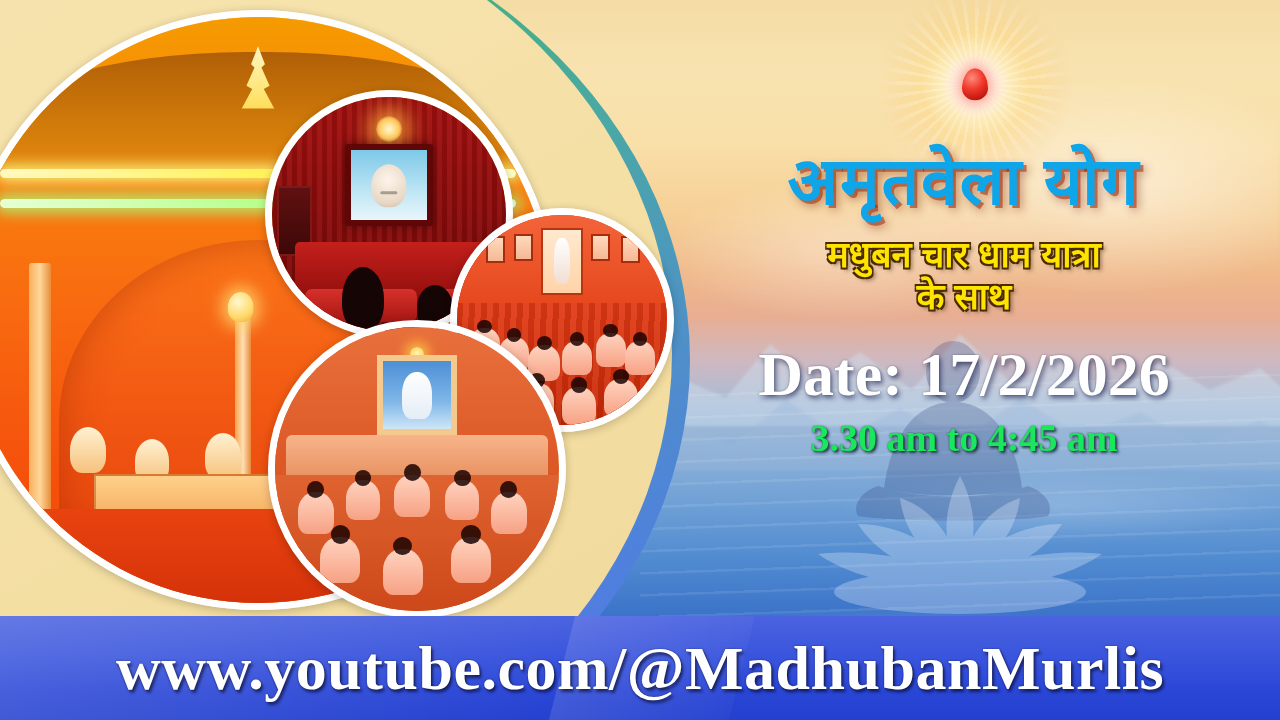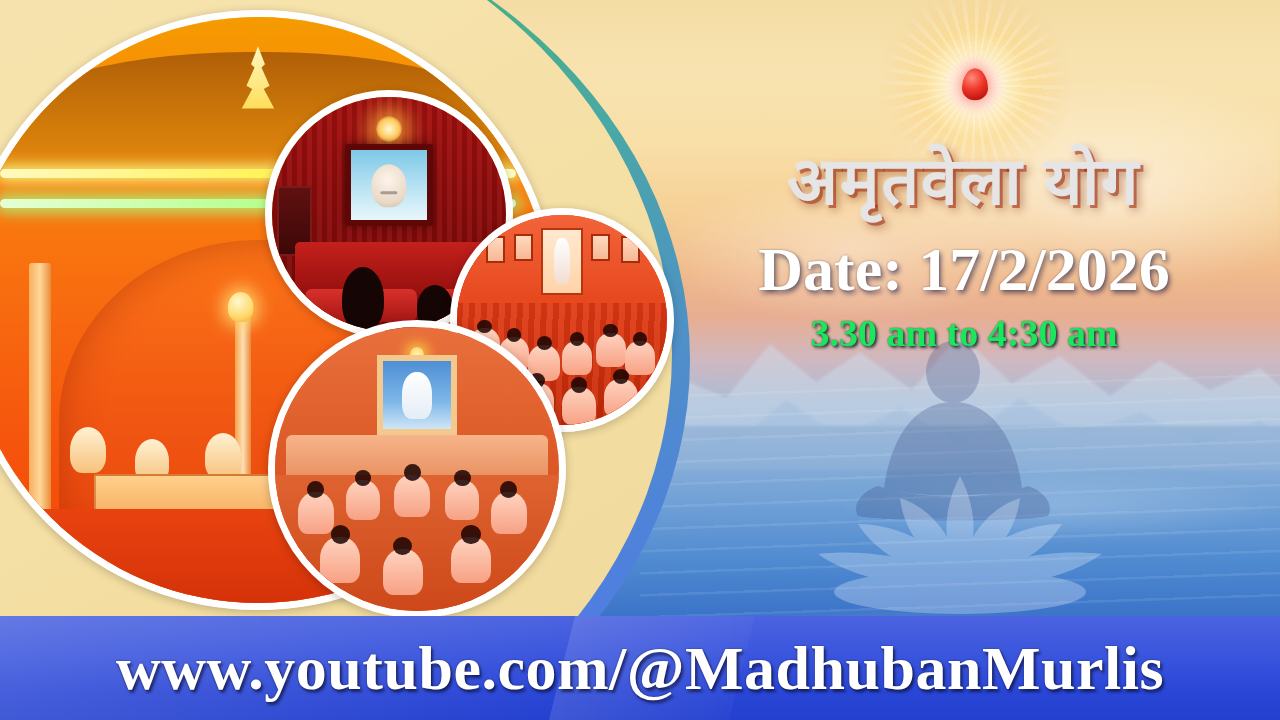--- a/index.html
+++ b/index.html
@@ -284,21 +284,21 @@
   }
 
   
   .right-col{
     position:absolute;left:648px;top:0;width:632px;height:616px;
     display:flex;flex-direction:column;align-items:center;
     padding-top:148px;
   }
   .title-hi{
     font-family:"Liberation Sans", sans-serif;
-    font-weight:bold;font-size:66px;line-height:1;color:#e5e5e5;
+    font-weight:bold;font-size:66px;line-height:1;color:#0ea5e9;
     letter-spacing:2px;
     text-shadow:
       3px 3px 0 rgba(160,40,10,.55),
       5px 5px 10px rgba(120,30,5,.45),
       0 0 3px rgba(255,255,255,.6);
     white-space:nowrap;
   }
   .subtitle-hi{
     font-family:"Liberation Sans", sans-serif;
     font-weight:bold;font-size:36px;line-height:1.18;color:#ffe400;
@@ -475,22 +475,24 @@
         <div class="sit" style="left:76%;top:58%;width:36px;height:42px;"></div>
         <div class="sit" style="left:16%;top:74%;width:40px;height:46px;"></div>
         <div class="sit" style="left:38%;top:78%;width:40px;height:46px;"></div>
         <div class="sit" style="left:62%;top:74%;width:40px;height:46px;"></div>
       </div>
     </div>
   </div>
 
   <div class="right-col">
     <div class="title-hi">अमृतवेला योग</div>
+    <div class="subtitle-hi">मधुबन चार धाम यात्रा
+के साथ</div>
     <div class="date-line">Date: 17/2/2026</div>
-    <div class="timings-value">3.30 am to 4:30 am</div>
+    <div class="timings-value">3.30 am to 4:45 am</div>
   </div>
 
 
   <div class="url-banner">
     <div class="sheen"></div>
     <div class="url-text">www.youtube.com/@MadhubanMurlis</div>
   </div>
 
 </div>
 

